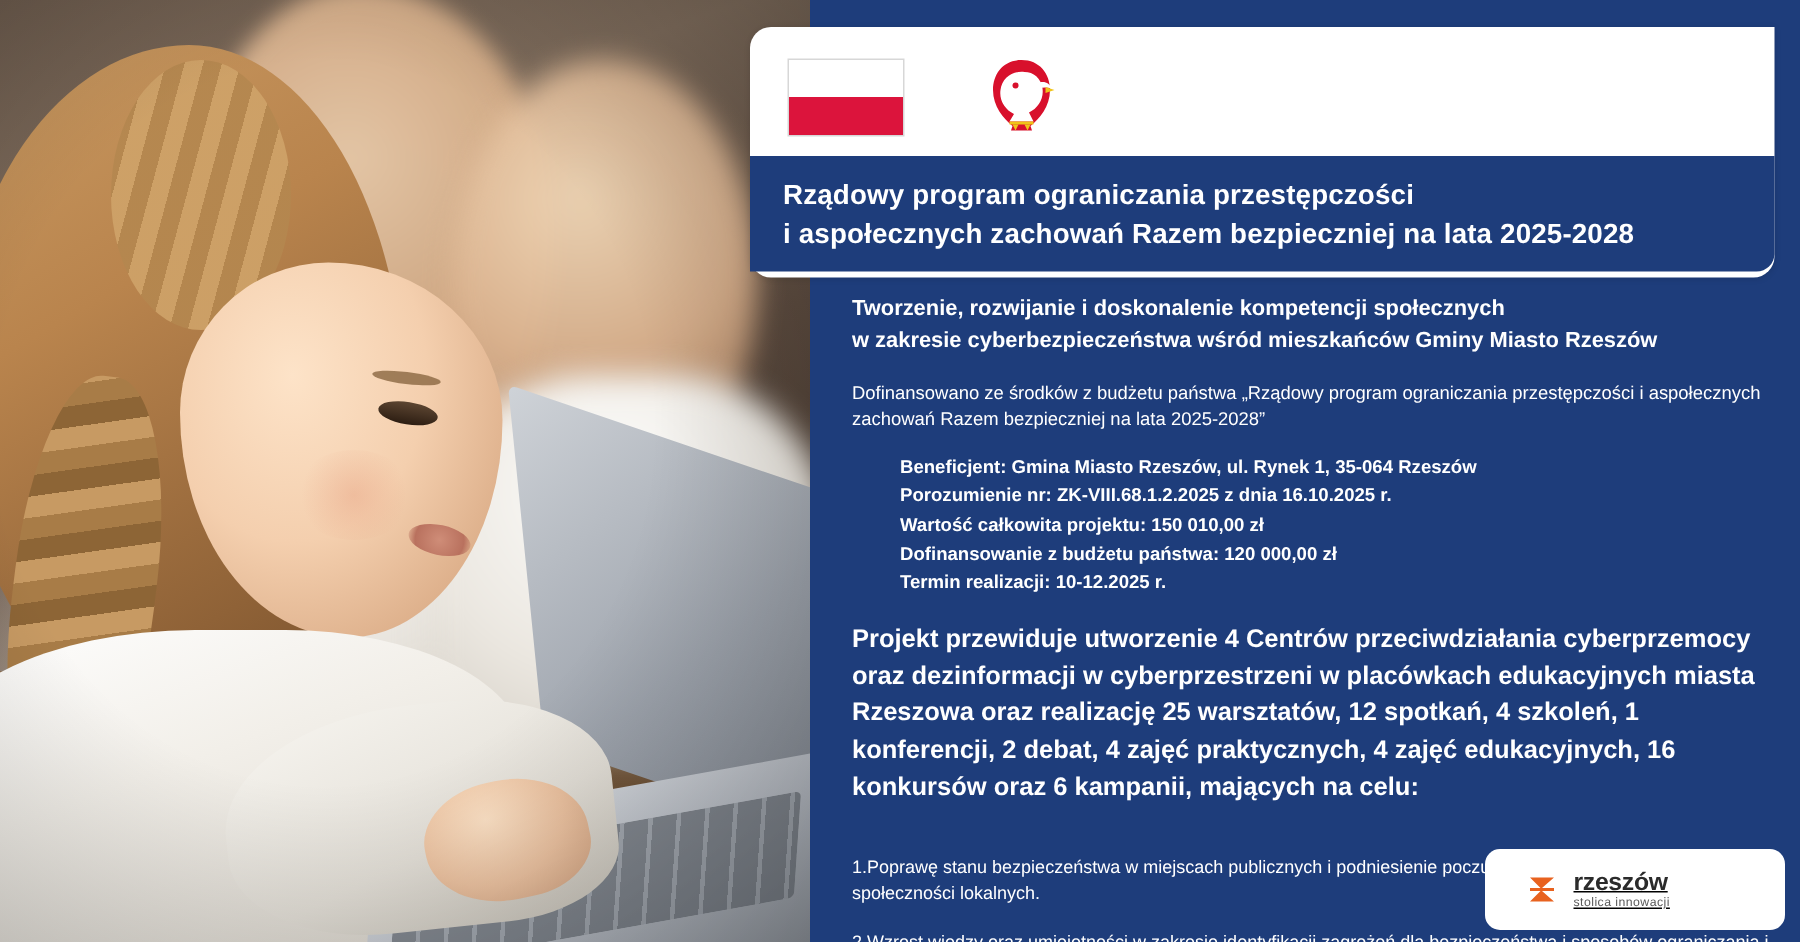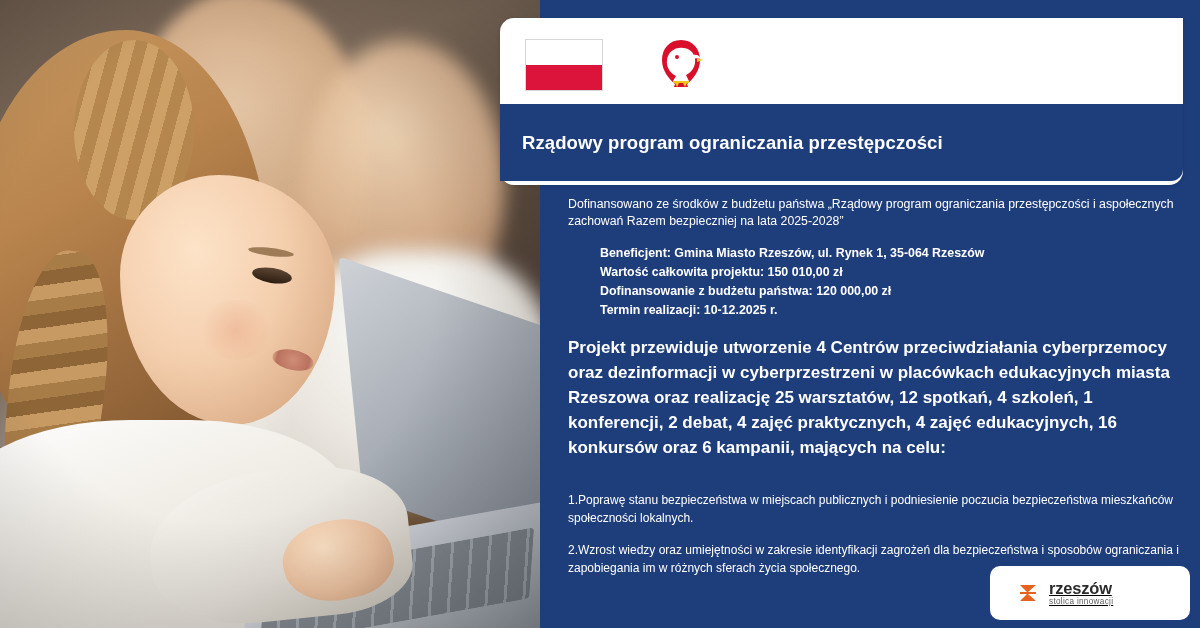--- a/index.html
+++ b/index.html
@@ -358,29 +358,35 @@
         <path d="M20 47 L36 47 L36 49 L20 49 Z" fill="#f0c419"></path>
         <path d="M22 49 L24 53 L26 49 Z" fill="#f0c419"></path>
         <path d="M30 49 L32 53 L34 49 Z" fill="#f0c419"></path>
       </svg>
     </div>
   </div>
 
   <div class="header-blue-bar">
     <div class="htxt">
       <div>Rządowy program ograniczania przestępczości</div>
+      <div>i aspołecznych zachowań Razem bezpieczniej na lata 2025-2028</div>
     </div>
   </div>
 
   <div class="content">
+    <div class="c-title">
+      <div>Tworzenie, rozwijanie i doskonalenie kompetencji społecznych</div>
+      <div>w zakresie cyberbezpieczeństwa wśród mieszkańców Gminy Miasto Rzeszów</div>
+    </div>
 
     <div class="c-para">Dofinansowano ze środków z budżetu państwa „Rządowy program ograniczania przestępczości i aspołecznych zachowań Razem bezpieczniej na lata 2025-2028”</div>
 
     <div class="c-block-bold">
       <div>Beneficjent: Gmina Miasto Rzeszów, ul. Rynek 1, 35-064 Rzeszów</div>
+      <div>Porozumienie nr: ZK-VIII.68.1.2.2025 z dnia 16.10.2025 r.</div>
       <div>Wartość całkowita projektu: 150 010,00 zł</div>
       <div>Dofinansowanie z budżetu państwa: 120 000,00 zł</div>
       <div>Termin realizacji: 10-12.2025 r.</div>
     </div>
 
 
     <div class="c-desc">Projekt przewiduje utworzenie 4 Centrów przeciwdziałania cyberprzemocy oraz dezinformacji w cyberprzestrzeni w placówkach edukacyjnych miasta Rzeszowa oraz realizację 25 warsztatów, 12 spotkań, 4 szkoleń, 1 konferencji, 2 debat, 4 zajęć praktycznych, 4 zajęć edukacyjnych, 16 konkursów oraz 6 kampanii, mających na celu:</div>
 
     <div class="c-item">1.Poprawę stanu bezpieczeństwa w miejscach publicznych i podniesienie poczucia bezpieczeństwa mieszkańców społeczności lokalnych.</div>
     <div class="c-item">2.Wzrost wiedzy oraz umiejętności w zakresie identyfikacji zagrożeń dla bezpieczeństwa i sposobów ograniczania i zapobiegania im w różnych sferach życia społecznego.</div>

